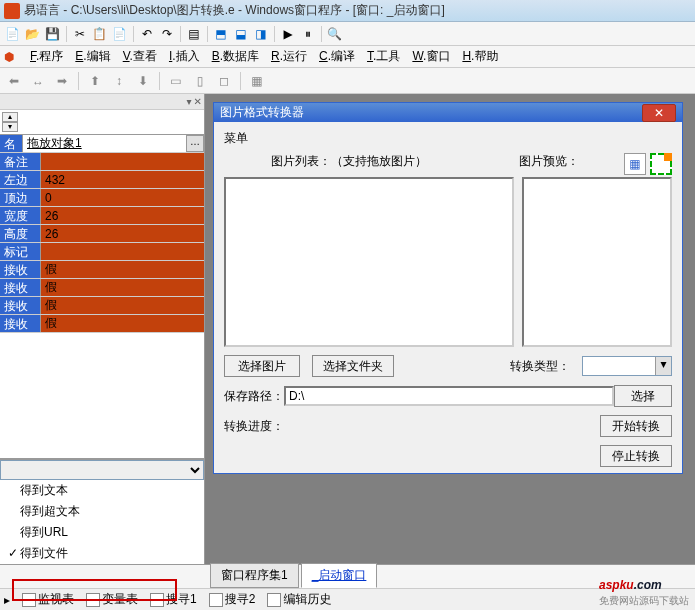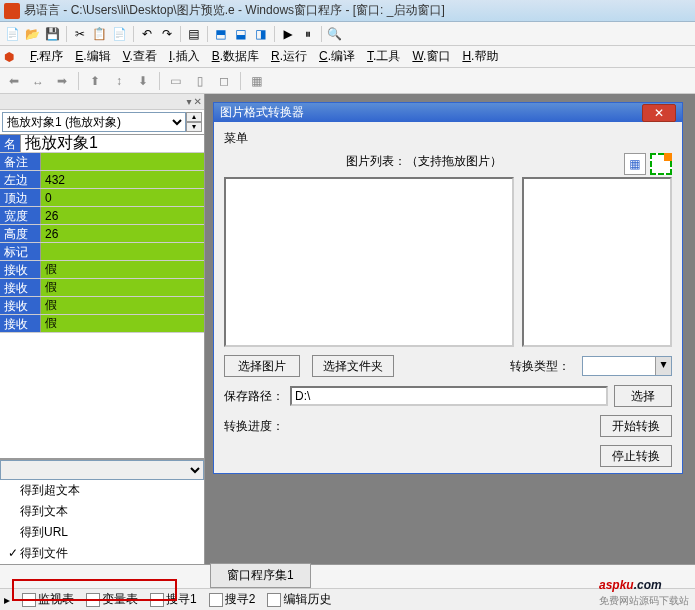--- a/index.html
+++ b/index.html
@@ -28,23 +28,23 @@
     .panel-header span { cursor: pointer; font-size: 10px; color: #666; }
     
     .obj-select { padding: 2px; display: flex; }
     .obj-select select { flex: 1; height: 20px; border: 1px solid #7f9db9; background: #fff; }
     .obj-arrows { width: 16px; display: flex; flex-direction: column; }
     .obj-arrows span { height: 10px; border: 1px solid #999; text-align: center; line-height: 8px; font-size: 8px; cursor: pointer; background: #f0f0f0; }
     
     .prop-grid { flex: 1; overflow-y: auto; border-top: 1px solid #999; }
     .prop-row { display: flex; height: 18px; border-bottom: 1px solid #ccc; }
     .prop-label { width: 74px; background: #3165ce; color: #fff; padding: 1px 4px; border-right: 1px solid #999; font-size: 12px; }
-    .prop-value { flex: 1; padding: 1px 4px; background: #84cc16; border: none; font-size: 12px; }
+    .prop-value { flex: 1; padding: 1px 4px; background: #c2410c; border: none; font-size: 12px; }
     .prop-value-row { flex: 1; display: flex; background: #fff; }
-    .prop-value-row input { flex: 1; border: none; padding: 1px 4px; font-size: 16px; }
+    .prop-value-row input { flex: 1; border: none; padding: 1px 4px; font-size: 12px; text-decoration: underline; }
     .prop-btn { width: 18px; background: #e0e0e0; border: 1px solid #999; cursor: pointer; text-align: center; font-size: 10px; }
     
     .prop-events { border-top: 2px solid #999; }
     .prop-events select { width: 100%; height: 20px; border: 1px solid #7f9db9; }
     .events-list { background: #fff; }
     .event-item { padding: 2px 8px; cursor: pointer; }
     .event-item .check { display: inline-block; width: 12px; }
     
     .right-panel { flex: 1; background: #808080; padding: 8px; overflow: auto; }
     
@@ -60,47 +60,47 @@
     .content-row { display: flex; gap: 8px; margin-top: 2px; }
     .listbox { border: 2px inset #ccc; background: #fff; height: 170px; }
     .listbox.left { flex: 1; }
     .listbox.right { width: 150px; }
     
     .btn-row { display: flex; gap: 12px; margin-top: 8px; align-items: center; }
     .win-btn { height: 22px; padding: 0 10px; background: #f0f0f0; border: 1px solid #888; cursor: pointer; min-width: 76px; }
     .combo { height: 20px; width: 90px; border: 1px solid #7f9db9; background: #fff; cursor: pointer; display: flex; }
     .combo .cb-arrow { width: 16px; background: #e0e0e0; border-left: 1px solid #999; text-align: center; margin-left: auto; }
     
-    .form-row { display: flex; align-items: center; gap: 6px; margin-top: 8px; }
+    .form-row { display: flex; align-items: center; margin-top: 8px; }
     .form-row label { min-width: 60px; }
     .form-row input[type=text] { flex: 1; height: 20px; border: 2px inset #ccc; padding: 0 3px; }
     .form-row .rbtn { min-width: 58px; }
     
     .bottom-tabs { height: 24px; background: #f5f5f5; border-top: 1px solid #999; display: flex; align-items: flex-end; padding-left: 210px; }
-    .btab { padding: 3px 16px; border: 1px solid #999; background: #e8e8e8; margin-right: 2px; cursor: pointer; font-size: 12px; }
+    .btab { padding: 3px 10px; border: 1px solid #999; background: #e8e8e8; margin-right: 2px; cursor: pointer; font-size: 12px; }
     .btab.active { background: #fff; border-bottom-color: #fff; color: #0033cc; text-decoration: underline; }
     
     .status-bar { height: 22px; background: #f0f0f0; border-top: 1px solid #ccc; display: flex; align-items: center; padding: 0 4px; gap: 12px; }
     .status-bar .sitem { display: flex; align-items: center; gap: 2px; cursor: pointer; }
     .sitem .sicon { width: 14px; height: 14px; border: 1px solid #888; background: #fff; }
     
     .watermark { position: absolute; bottom: 2px; right: 6px; font-size: 20px; font-weight: bold; font-style: italic; pointer-events: none; }
     .watermark .r { color: #cc0000; }
     .watermark .g { color: #0f172a; }
     .watermark .sub { font-size: 10px; color: #888; font-style: normal; font-weight: normal; display: block; text-align: right; }
     
     .red-box { position: absolute; border: 2px solid #cc0000; pointer-events: none; }
     .red1 { left: 12px; top: 579px; width: 165px; height: 22px; }
   </style>
 </head>
 <body>
 
 <div class="title-bar">
   <div class="icon"></div>
-  <div class="text">易语言 - C:\Users\li\Desktop\图片预览.e - Windows窗口程序 - [窗口: _启动窗口]</div>
+  <div class="text">易语言 - C:\Users\li\Desktop\图片转换.e - Windows窗口程序 - [窗口: _启动窗口]</div>
 </div>
 
 <div class="toolbar1">
   <div class="tb-btn">📄</div>
   <div class="tb-btn">📂</div>
   <div class="tb-btn">💾</div>
   <div class="sep"></div>
   <div class="tb-btn">✂</div>
   <div class="tb-btn">📋</div>
   <div class="tb-btn">📄</div>
@@ -152,23 +152,20 @@
   <div class="tb2-btn">▦</div>
 </div>
 
 <div class="main-area">
   <div class="left-panel">
     <div class="panel-header">
       <span>▾</span>
       <span>✕</span>
     </div>
     <div class="obj-select">
-      <select>
-        <option>拖放对象1 (拖放对象)</option>
-      </select>
       <div class="obj-arrows">
         <span>▴</span>
         <span>▾</span>
       </div>
     </div>
     <div class="prop-grid" id="prop-grid">
         <div class="prop-row">
           <div class="prop-label">名称</div>
           <div class="prop-value-row">
             <input value="拖放对象1" style="">
@@ -212,38 +209,39 @@
           <input class="prop-value" value="假" style="">
         </div>
         <div class="prop-row">
           <div class="prop-label">接收文件</div>
           <input class="prop-value" value="假" style="">
         </div>
       </div>
     <div class="prop-events">
       <select><option></option></select>
       <div class="events-list" id="events-list">
+          <div class="event-item"><span class="check"></span>得到文本</div>
           <div class="event-item"><span class="check"></span>得到超文本</div>
-          <div class="event-item"><span class="check"></span>得到文本</div>
           <div class="event-item"><span class="check"></span>得到URL</div>
           <div class="event-item"><span class="check">✓</span>得到文件</div>
         </div>
     </div>
   </div>
 
   <div class="right-panel">
     <div class="inner-window">
       <div class="inner-title">
         <span>图片格式转换器</span>
         <span class="close">✕</span>
       </div>
       <div class="inner-body">
         <div class="menu-lbl">菜单</div>
         <div class="row-lbls">
           <div class="lbl1">图片列表：（支持拖放图片）</div>
+          <div style="width:150px">图片预览：</div>
           <div class="icons">
             <div class="small-icon" style="color:#3165ce">▦</div>
             <div class="small-icon" style="border:2px dashed #0a0;position:relative">
               <span style="position:absolute;top:-2px;right:-2px;width:8px;height:8px;background:#ff8800"></span>
             </div>
           </div>
         </div>
         <div class="content-row">
           <div class="listbox left"></div>
           <div class="listbox right"></div>
@@ -270,20 +268,21 @@
         <div class="form-row" style="justify-content:flex-end">
           <button class="win-btn rbtn" style="min-width:72px">停止转换</button>
         </div>
       </div>
     </div>
   </div>
 </div>
 
 <div class="bottom-tabs" id="bottom-tabs">
     <div class="btab">窗口程序集1</div>
+    <div class="btab active">_启动窗口</div>
   </div>
 
 <div class="status-bar" id="status-bar">
   <span>▸</span>
 <div class="sitem"><span class="sicon"></span>监视表</div>
     <div class="sitem"><span class="sicon"></span>变量表</div>
     <div class="sitem"><span class="sicon"></span>搜寻1</div>
     <div class="sitem"><span class="sicon"></span>搜寻2</div>
     <div class="sitem"><span class="sicon"></span>编辑历史</div>
   </div>

